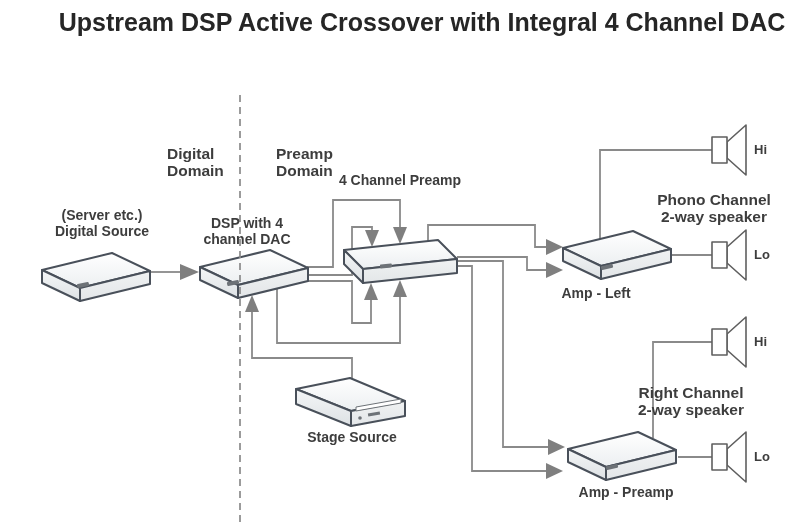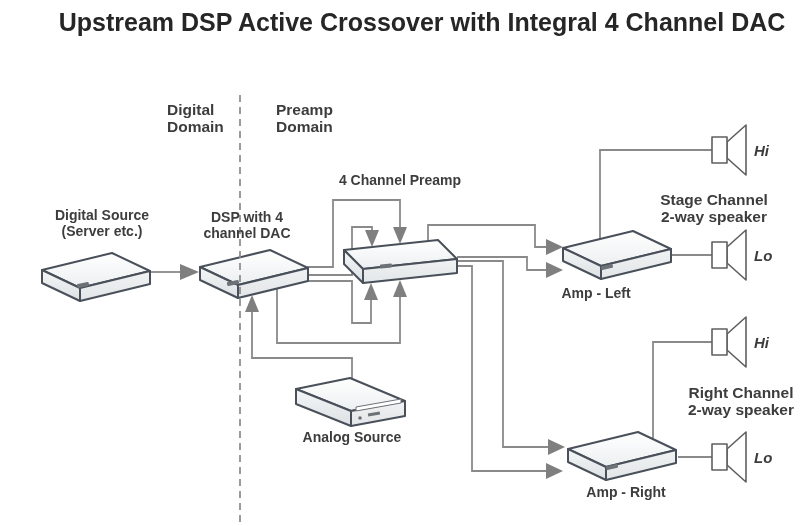--- a/index.html
+++ b/index.html
@@ -7,23 +7,23 @@
     --text:#3d3d3d; --title:#262626;
   }
   html,body{margin:0;padding:0;background:#ffffff;}
   .stage{position:relative;width:800px;height:526px;background:#fff;overflow:hidden;
          font-family:"Liberation Sans","DejaVu Sans",sans-serif;}
   .stage svg{position:absolute;left:0;top:0;}
   .lbl{position:absolute;font-weight:bold;color:var(--text);white-space:nowrap;}
   .title-line{position:absolute;left:0;right:0;text-align:center;font-weight:bold;
               color:var(--title);font-size:25px;letter-spacing:0px;padding-left:44px;}
   .node-lbl{font-size:14px;line-height:16px;text-align:center;transform:translateX(-50%);}
-  .domain-lbl{font-size:15.5px;line-height:17px;text-align:left;}
+  .domain-lbl{font-size:15.5px;line-height:17px;text-align:left;margin-top:44px;}
   .spk-lbl{font-size:15.5px;line-height:17px;text-align:center;transform:translateX(-50%);}
-  .hl-lbl{font-size:15px;font-style:italic;}
+  .hl-lbl{font-size:13px;}
 </style>
 </head>
 <body>
 
 <div class="stage">
 
   <svg width="800" height="526" viewBox="0 0 800 526">
     <defs>
       <linearGradient id="gTop" x1="0" y1="0" x2="0" y2="1">
         <stop offset="0" stop-color="#ffffff"></stop>
@@ -140,39 +140,39 @@
   <div class="lbl domain-lbl" style="left:167px;top:101px">
     <div>Digital</div>
     <div>Domain</div>
   </div>
   <div class="lbl domain-lbl" style="left:276px;top:101px">
     <div>Preamp</div>
     <div>Domain</div>
   </div>
 
   <div class="lbl node-lbl" style="left:102px;top:207px">
+    <div>(Server etc.)</div>
     <div>Digital Source</div>
-    <div>(Server etc.)</div>
   </div>
-  <div class="lbl node-lbl" style="left:247px;top:209px">
+  <div class="lbl node-lbl" style="left:247px;top:215px">
     <div>DSP with 4</div>
     <div>channel DAC</div>
   </div>
   <div class="lbl node-lbl" style="left:400px;top:172px">4 Channel Preamp</div>
   <div class="lbl node-lbl" style="left:352px;top:429px">
-    <div>Analog Source</div>
+    <div>Stage Source</div>
   </div>
   <div class="lbl node-lbl" style="left:596px;top:285px">Amp - Left</div>
-  <div class="lbl node-lbl" style="left:626px;top:484px">Amp - Right</div>
+  <div class="lbl node-lbl" style="left:626px;top:484px">Amp - Preamp</div>
 
   <div class="lbl spk-lbl" style="left:714px;top:191px">
-    <div>Stage Channel</div>
+    <div>Phono Channel</div>
     <div>2-way speaker</div>
   </div>
-  <div class="lbl spk-lbl" style="left:741px;top:384px">
+  <div class="lbl spk-lbl" style="left:691px;top:384px">
     <div>Right Channel</div>
     <div>2-way speaker</div>
   </div>
 
   <div class="lbl hl-lbl" style="left:754px;top:142px">Hi</div>
   <div class="lbl hl-lbl" style="left:754px;top:247px">Lo</div>
   <div class="lbl hl-lbl" style="left:754px;top:334px">Hi</div>
   <div class="lbl hl-lbl" style="left:754px;top:449px">Lo</div>
 
 </div>

